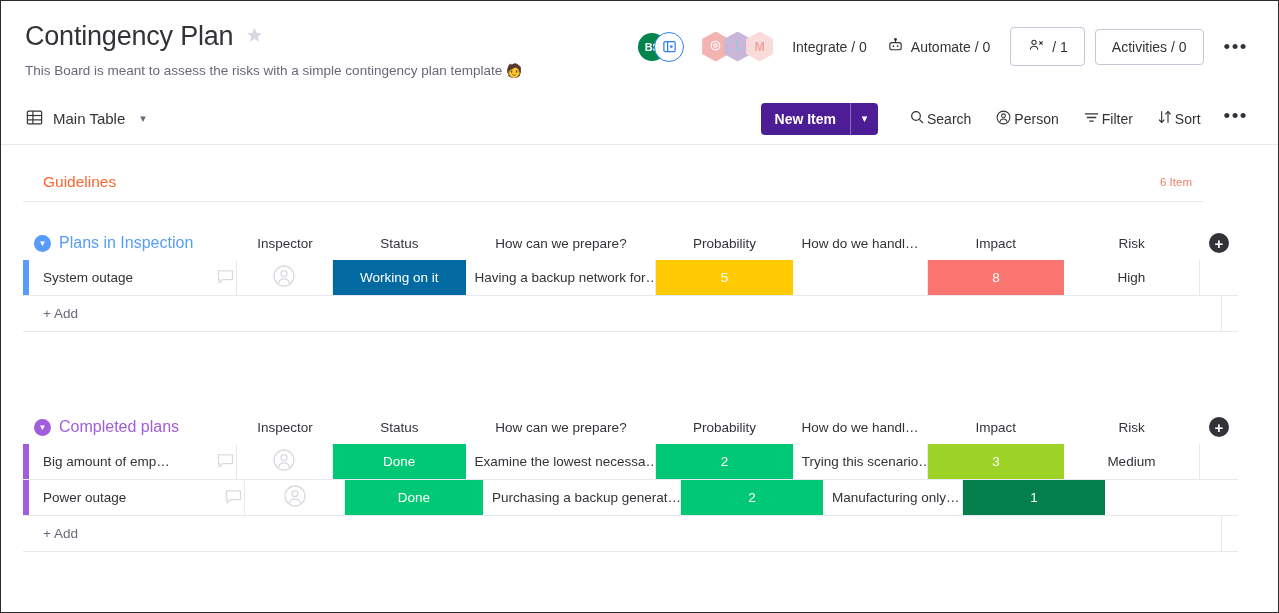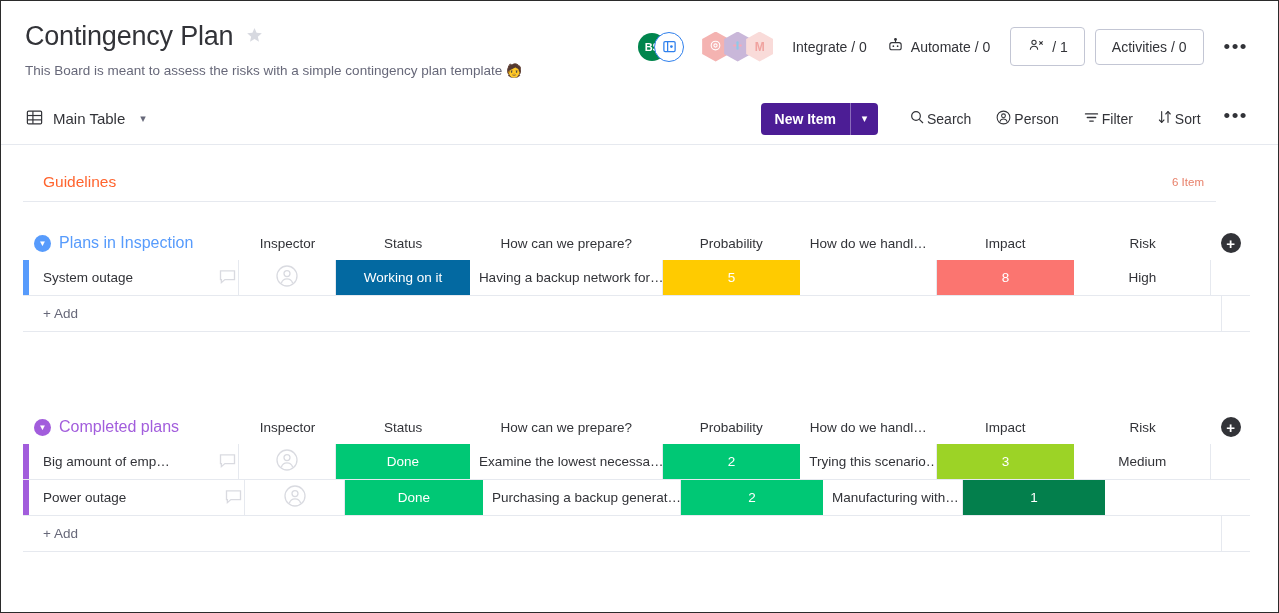--- a/index.html
+++ b/index.html
@@ -100,21 +100,21 @@
     border-left: 1px solid rgba(255,255,255,.35); color: #fff; font-size: 11px;
   }
   .tb-btn {
     display: flex; align-items: center; gap: 2px;
     font-size: 14px; color: #323338; padding: 7px 11px;
     border-radius: 4px; cursor: pointer; white-space: nowrap;
   }
   .tb-dots { font-size: 19px; letter-spacing: 1.5px; padding: 2px 10px 8px; cursor: pointer; }
 
   
-  .board-body { padding: 28px 28px 0 22px; }
+  .board-body { padding: 28px 40px 0 22px; }
 
   .guidelines-group { margin-bottom: 24px; }
   .guidelines-bar {
     display: flex; align-items: center; justify-content: space-between;
     padding: 0 12px 10px 20px;
     border-bottom: 1px solid #e6e9ef;
     margin-left: 0px; margin-right: 34px;
   }
   .guidelines-title { color: #ff642e; font-size: 15.5px; }
   .guidelines-count { color: #e8806a; font-size: 11.5px; }
@@ -458,21 +458,21 @@
             <svg width="24" height="24" viewBox="0 0 24 24" fill="none" stroke="#c5c7d0" stroke-width="1.3">
               <circle cx="12" cy="12" r="10"></circle>
                 <circle cx="12" cy="9.6" r="3"></circle>
                 <path d="M6.4 19c.8-2.8 3-4.2 5.6-4.2s4.8 1.4 5.6 4.2"></path>
             </svg>
           </span>
         </div>
         <div class="cell colored" style="width:138px; background:#00c875">Done</div>
         <div class="cell text-cell plain" style="width:198px">Purchasing a backup generat…</div>
         <div class="cell colored" style="width:142px; background:#00c875">2</div>
-        <div class="cell text-cell plain" style="width:140px">Manufacturing with…</div>
+        <div class="cell text-cell plain" style="width:140px">Manufacturing only…</div>
         <div class="cell colored" style="width:142px; background:#037f4c">1</div>
         <div style="width:40px"></div>
       </div>
 
       <div class="add-row">
         <div class="row-bar" style="background:#dcbdf0"></div>
         <div class="add-row-text" style="width:1193px; border-right:1px solid #e6e9ef; height:100%; display:flex; align-items:center;">+ Add</div>
       </div>
     </div>
 

